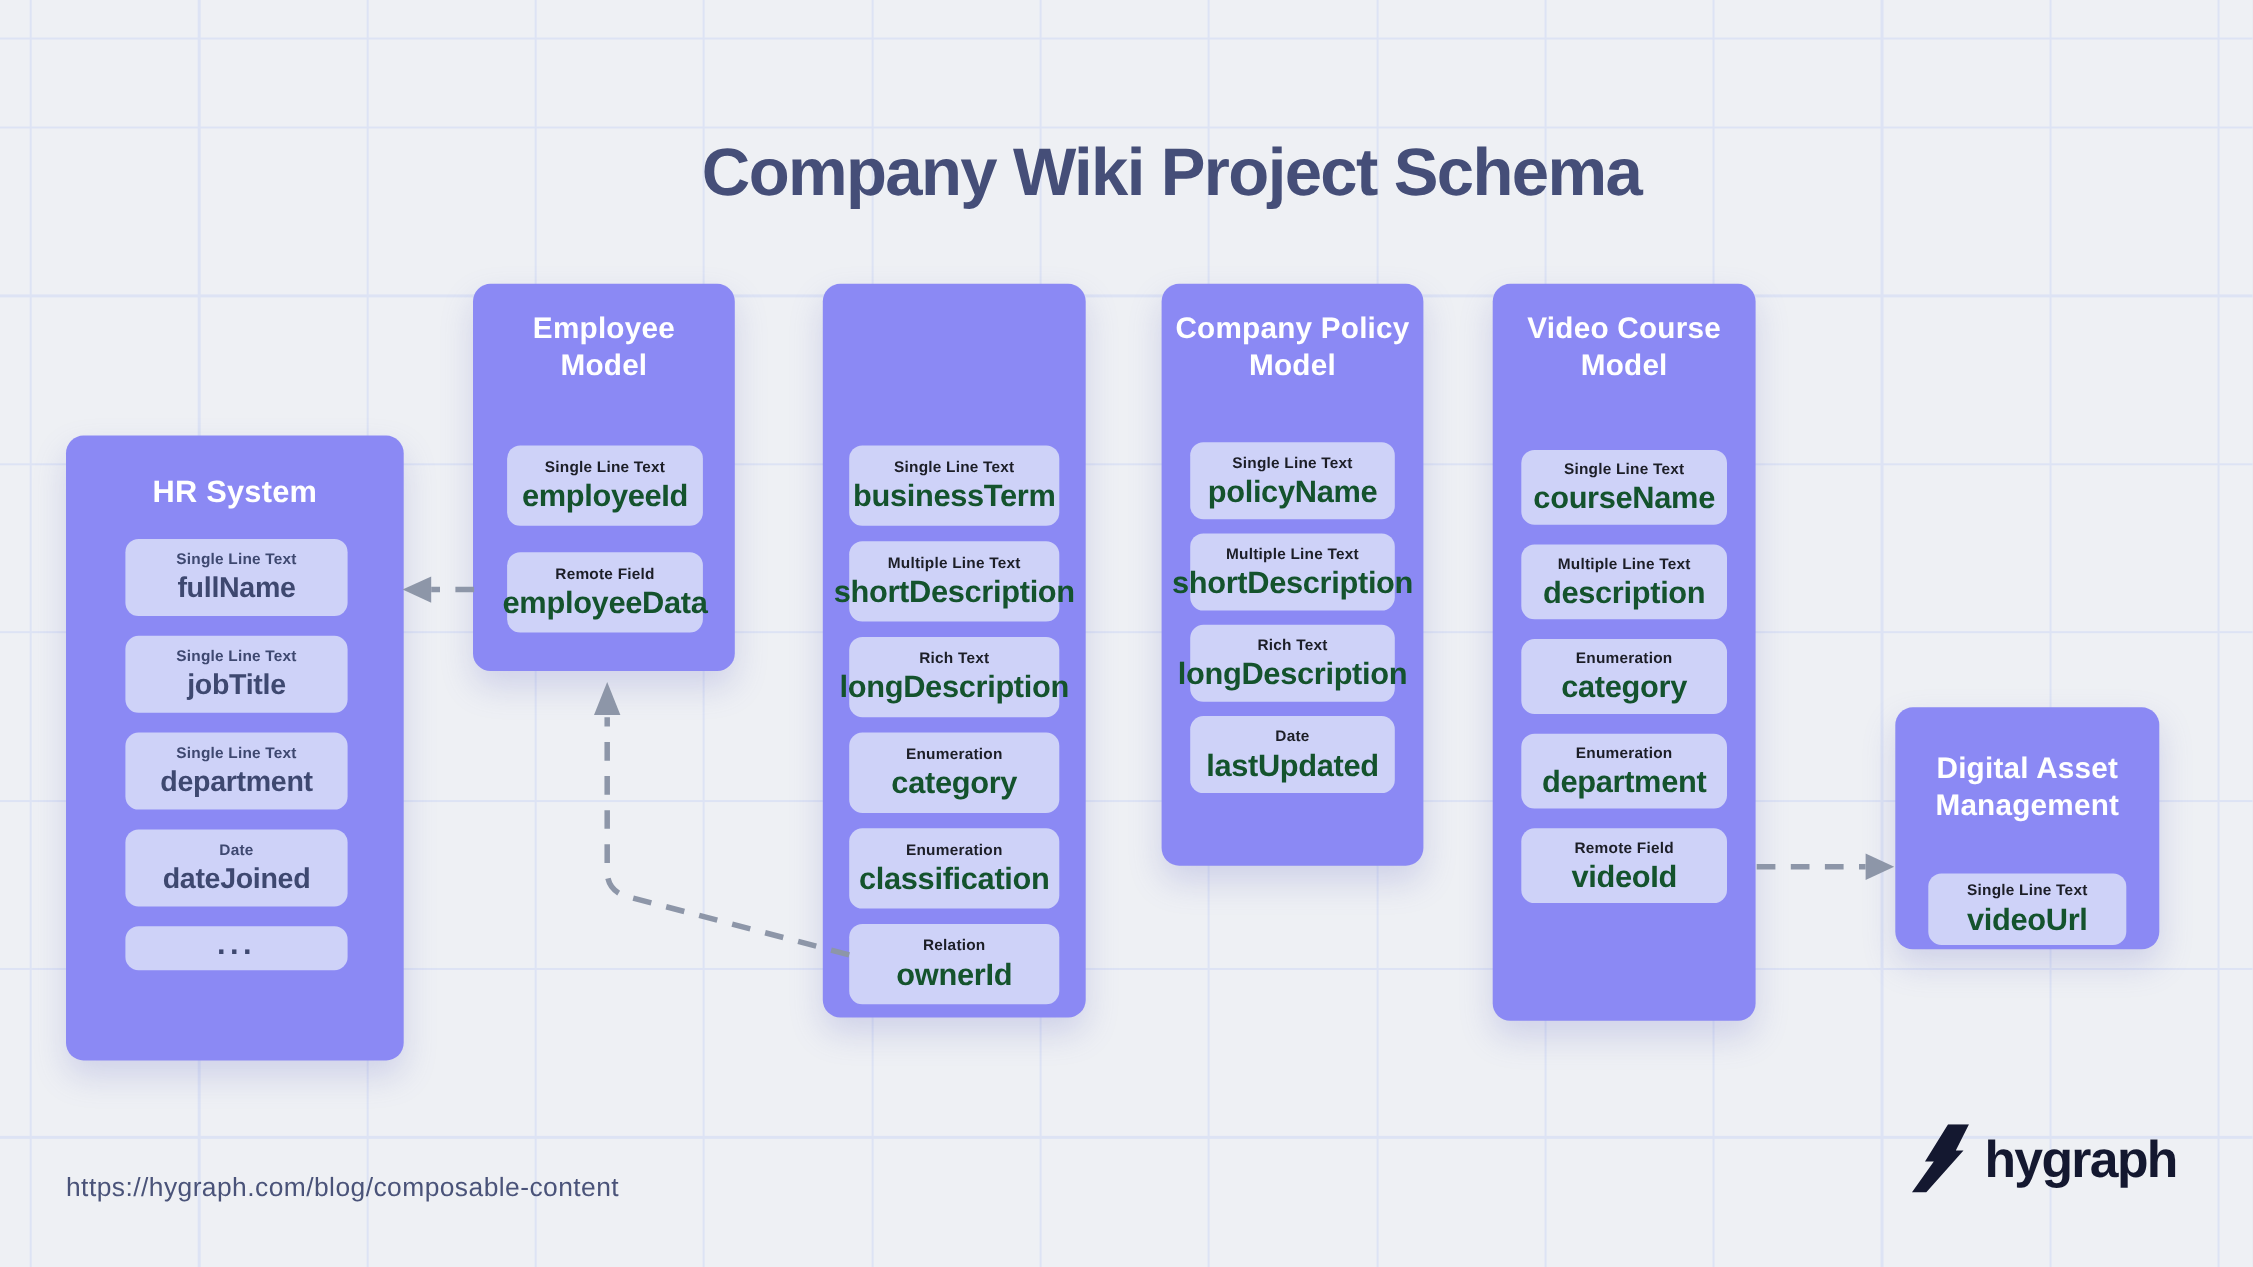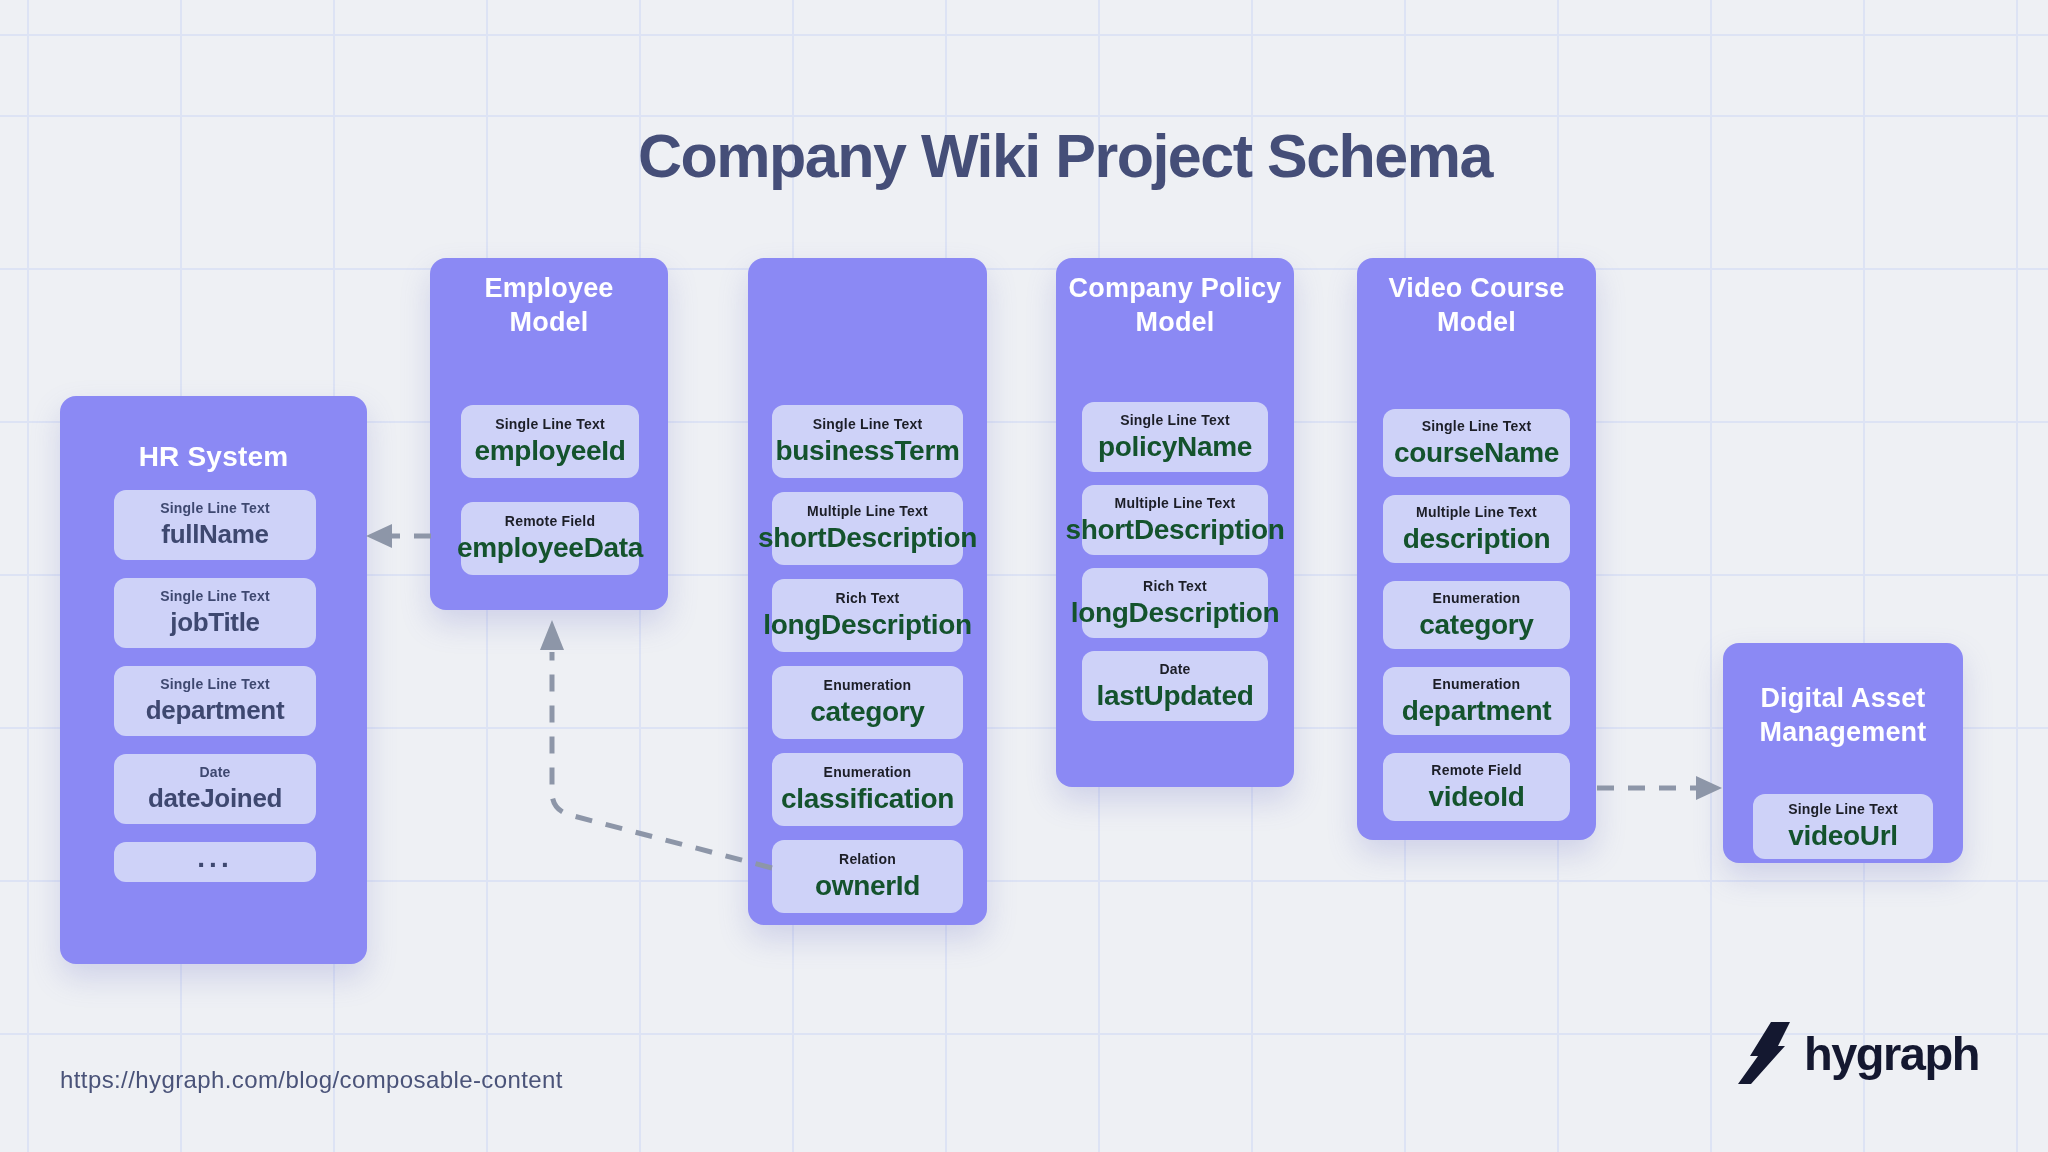--- a/index.html
+++ b/index.html
@@ -25,21 +25,21 @@
   
   .model-box{
     position:absolute;
     background:#8b89f4;
     border-radius:16px;
     box-shadow:0 14px 30px rgba(101,106,196,.22);
     z-index:1;
   }
   .box-title{
     display:block;
-    padding-top:13px;
+    padding-top:23px;
     text-align:center;
     font-size:27px;font-weight:700;line-height:34px;
     color:#ffffff;
     white-space:pre-line;
     letter-spacing:.2px;
   }
   .cards{
     position:absolute;left:26px;right:26px;
     display:flex;flex-direction:column;
   }
@@ -60,38 +60,38 @@
     font-size:28px;font-weight:700;letter-spacing:-.3px;
     color:#14532d;
   }
   
   .external .card-type{color:#3e4870;}
   .external .card-name{color:#3e4870;font-size:26px;}
   .card-ellipsis .card-name{letter-spacing:4px;font-size:28px;transform:translateY(-4px);}
 
   
   #box-hr{left:60px;top:396px;width:307px;height:568px;}
-  #box-hr .box-title{padding-top:44px;font-size:28px;}
+  #box-hr .box-title{padding-top:34px;font-size:28px;}
   #box-hr .cards{top:94px;left:54px;right:51px;gap:18px;}
   #box-hr .card{height:70px;}
   #box-hr .card-ellipsis{height:40px;}
 
   #box-employee{left:430px;top:258px;width:238px;height:352px;}
   #box-employee .cards{top:147px;left:31px;right:29px;gap:24px;}
   #box-employee .card{height:73px;}
 
   #box-glossary{left:748px;top:258px;width:239px;height:667px;}
   #box-glossary .cards{top:147px;left:24px;right:24px;gap:14px;}
   #box-glossary .card{height:73px;}
 
   #box-policy{left:1056px;top:258px;width:238px;height:529px;}
   #box-policy .cards{top:144px;gap:13px;}
   #box-policy .card{height:70px;}
 
-  #box-video{left:1357px;top:258px;width:239px;height:582px;}
+  #box-video{left:1357px;top:258px;width:239px;height:670px;}
   #box-video .cards{top:151px;gap:18px;}
   #box-video .card{height:68px;}
 
   #box-dam{left:1723px;top:643px;width:240px;height:220px;}
   #box-dam .box-title{padding-top:38px;}
   #box-dam .cards{top:151px;left:30px;right:30px;}
   #box-dam .card{height:65px;}
 
   
   .connector-layer{

